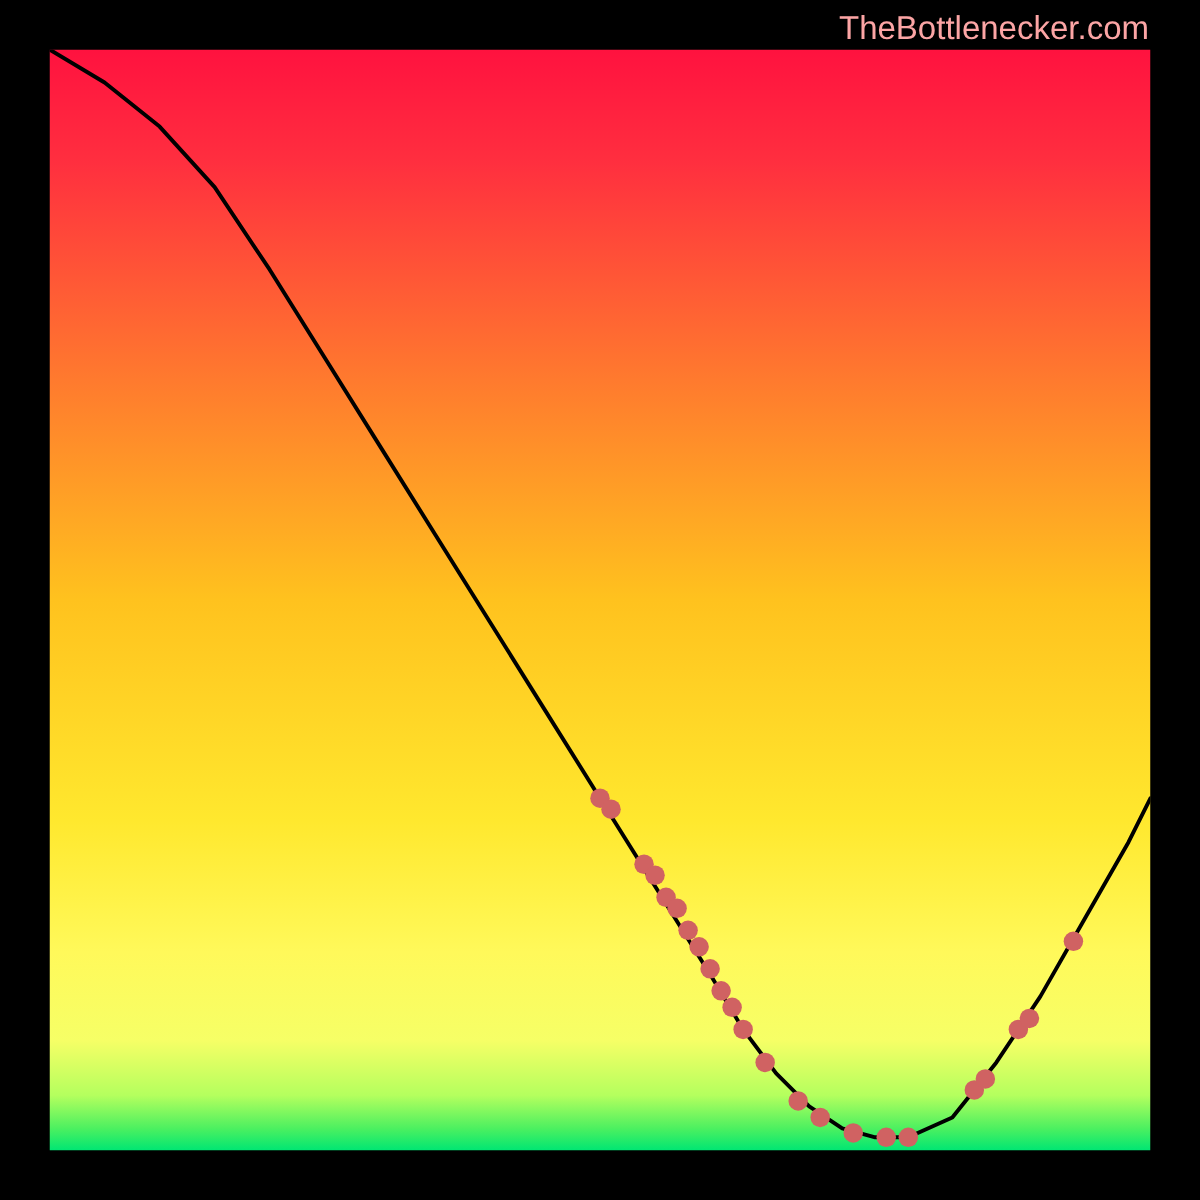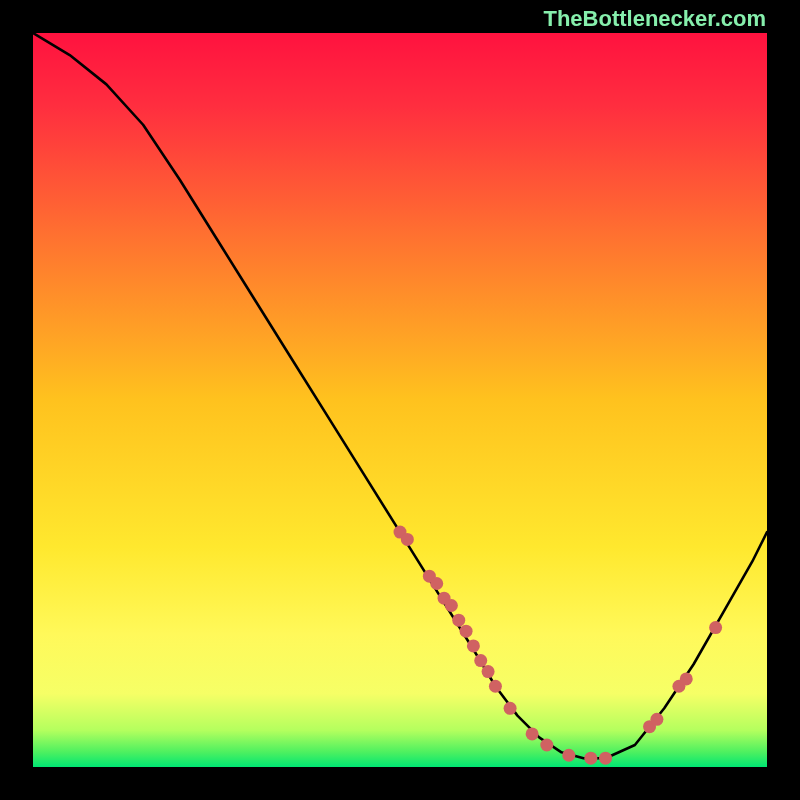--- a/index.html
+++ b/index.html
@@ -15,23 +15,23 @@
     position: absolute;
     left: 33px;
     top: 33px;
     width: 734px;
     height: 734px;
   }
   .watermark {
     position: absolute;
     right: 34px;
     top: 6px;
-    color: #86efac;
+    color: #fca5a5;
     font-size: 22px;
-    font-weight: 700;
+    font-weight: 400;
     letter-spacing: 0px;
   }
 </style>
 </head>
 <body>
 
 <div class="plot-area">
   <svg width="734" height="734" viewBox="0 0 734 734">
     <defs>
       <linearGradient id="bg-grad" x1="0" y1="0" x2="0" y2="1">

